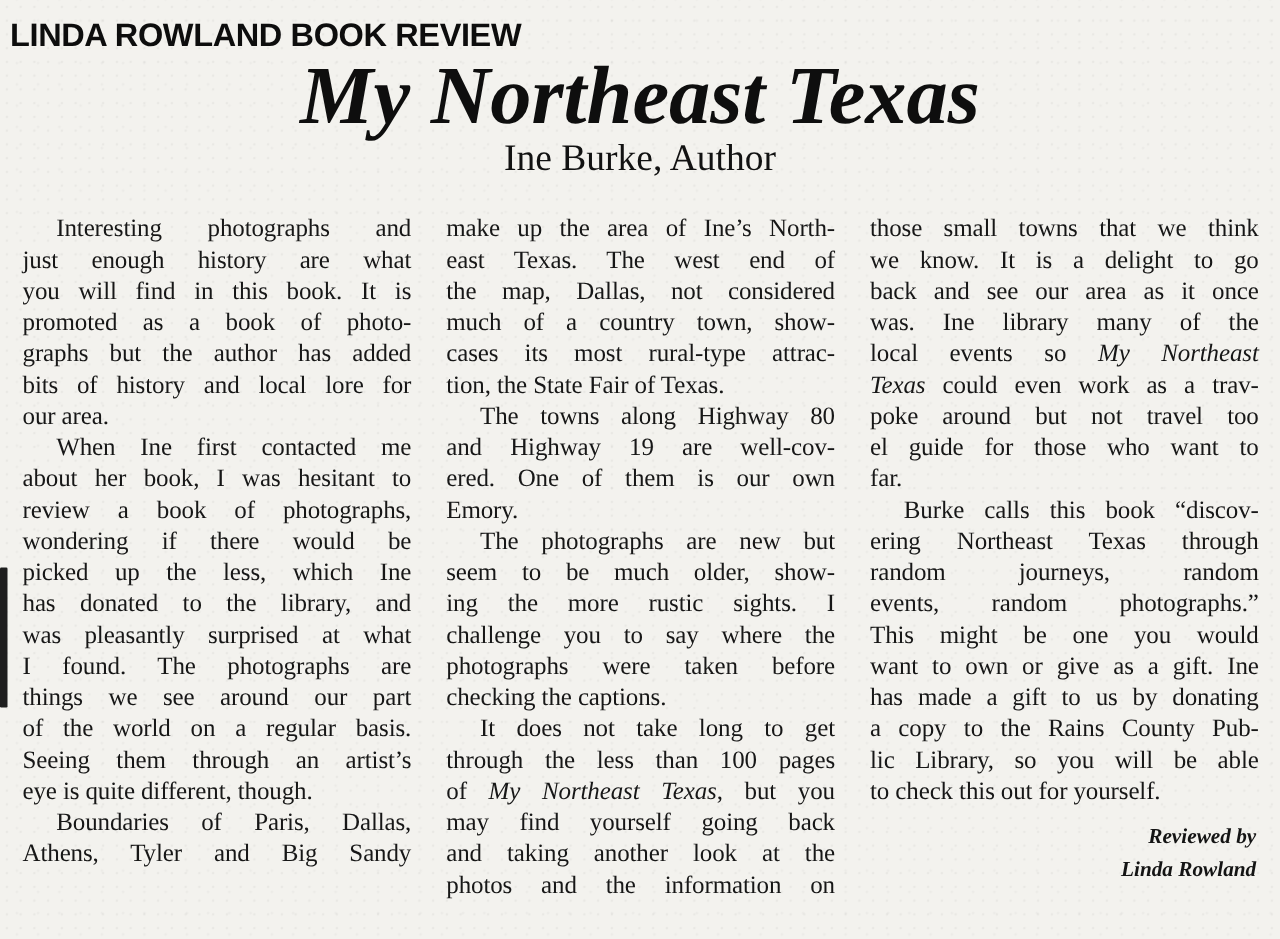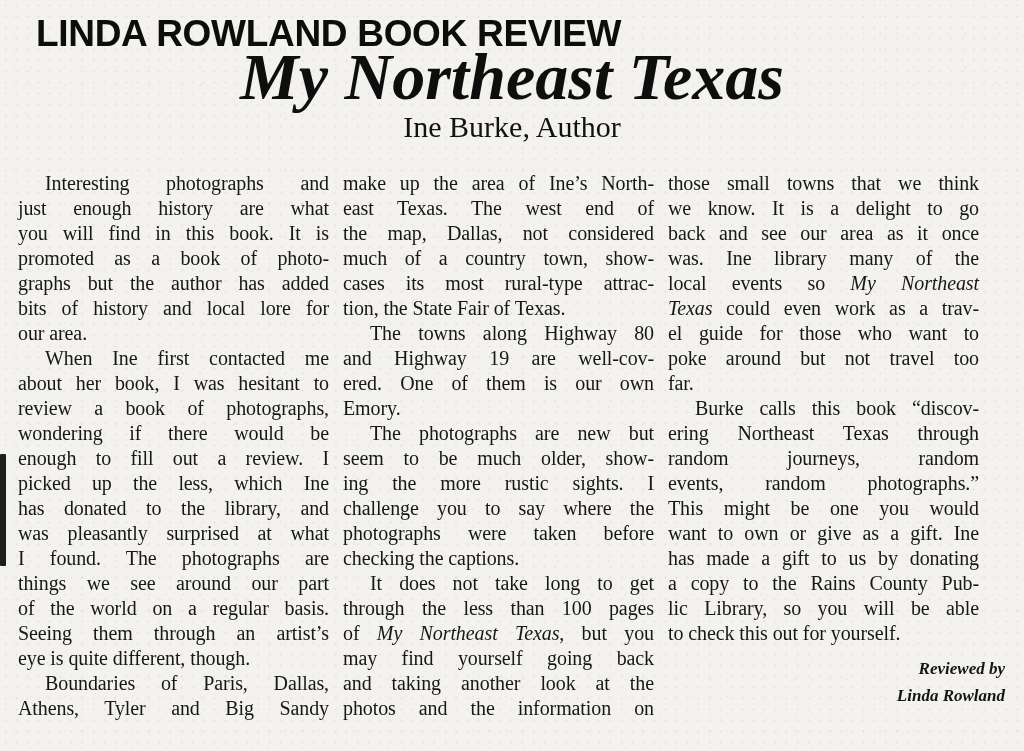--- a/index.html
+++ b/index.html
@@ -12,37 +12,37 @@
   
   body::before{
     content:"";position:absolute;inset:0;z-index:0;pointer-events:none;
     background-image:
       radial-gradient(rgba(40,40,40,0.05) 1px, transparent 1.3px),
       radial-gradient(rgba(70,70,70,0.04) 1px, transparent 1.3px);
     background-size:11px 11px, 17px 17px;
     background-position:0 0, 5px 8px;
   }
   .kicker{
-    position:absolute;left:36px;top:13px;z-index:2;
+    position:absolute;left:8px;top:13px;z-index:2;
     font-family:"Liberation Sans", sans-serif;font-weight:bold;
-    font-size:37px;letter-spacing:-0.3px;color:#0d0d0d;white-space:nowrap;
+    font-size:26px;letter-spacing:-0.3px;color:#0d0d0d;white-space:nowrap;
   }
   .headline{
     position:absolute;left:0;right:0;top:42px;z-index:2;
     text-align:center;font-family:"Liberation Serif", serif;
     font-style:italic;font-weight:bold;font-size:66px;line-height:1.05;
     color:#0e0e0e;
   }
   .byline{
     position:absolute;left:0;right:0;top:110px;z-index:2;
     text-align:center;font-size:30px;color:#121212;
   }
   .columns{
     position:absolute;left:18px;top:171px;width:990px;z-index:2;
-    display:flex;gap:14px;
+    display:flex;gap:28px;
   }
   .col{flex:0 0 311px;width:311px;overflow:visible;}
   .ln{
     font-size:20px;line-height:25px;color:#171717;
     text-align:justify;text-align-last:justify;
     white-space:nowrap;letter-spacing:-0.1px;
   }
   .ln.end{text-align-last:left;}
   .ln.ind{padding-left:27px;}
   .it{font-style:italic;margin-top:24px;}
@@ -71,21 +71,20 @@
       <div class="ln"><span>just enough history are what</span></div>
       <div class="ln"><span>you will find in this book. It is</span></div>
       <div class="ln"><span>promoted as a book of photo-</span></div>
       <div class="ln"><span>graphs but the author has added</span></div>
       <div class="ln"><span>bits of history and local lore for</span></div>
       <div class="ln end"><span>our area.</span></div>
       <div class="ln ind"><span>When Ine first contacted me</span></div>
       <div class="ln"><span>about her book, I was hesitant to</span></div>
       <div class="ln"><span>review a book of photographs,</span></div>
       <div class="ln"><span>wondering if there would be</span></div>
-      <div class="ln"><span>enough to fill out a review. I</span></div>
       <div class="ln"><span>picked up the less, which Ine</span></div>
       <div class="ln"><span>has donated to the library, and</span></div>
       <div class="ln"><span>was pleasantly surprised at what</span></div>
       <div class="ln"><span>I found. The photographs are</span></div>
       <div class="ln"><span>things we see around our part</span></div>
       <div class="ln"><span>of the world on a regular basis.</span></div>
       <div class="ln"><span>Seeing them through an artist’s</span></div>
       <div class="ln end"><span>eye is quite different, though.</span></div>
       <div class="ln ind"><span>Boundaries of Paris, Dallas,</span></div>
       <div class="ln"><span>Athens, Tyler and Big Sandy</span></div>
@@ -114,22 +113,22 @@
       <div class="ln"><span>and taking another look at the</span></div>
       <div class="ln"><span>photos and the information on</span></div>
     </div>
   <div class="col">
       <div class="ln"><span>those small towns that we think</span></div>
       <div class="ln"><span>we know. It is a delight to go</span></div>
       <div class="ln"><span>back and see our area as it once</span></div>
       <div class="ln"><span>was. Ine library many of the</span></div>
       <div class="ln"><span>local events so </span><span class="it">My Northeast</span></div>
       <div class="ln"><span class="it">Texas</span><span> could even work as a trav-</span></div>
+      <div class="ln"><span>poke around but not travel too</span></div>
       <div class="ln"><span>el guide for those who want to</span></div>
-      <div class="ln"><span>poke around but not travel too</span></div>
       <div class="ln end"><span>far.</span></div>
       <div class="ln ind"><span>Burke calls this book “discov-</span></div>
       <div class="ln"><span>ering Northeast Texas through</span></div>
       <div class="ln"><span>random journeys, random</span></div>
       <div class="ln"><span>events, random photographs.”</span></div>
       <div class="ln"><span>This might be one you would</span></div>
       <div class="ln"><span>want to own or give as a gift. Ine</span></div>
       <div class="ln"><span>has made a gift to us by donating</span></div>
       <div class="ln"><span>a copy to the Rains County Pub-</span></div>
       <div class="ln"><span>lic Library, so you will be able</span></div>

